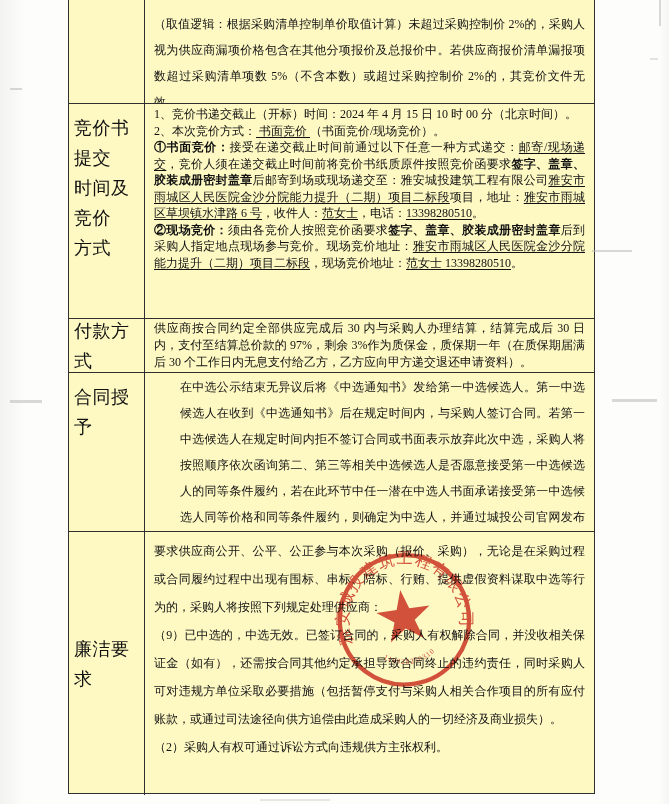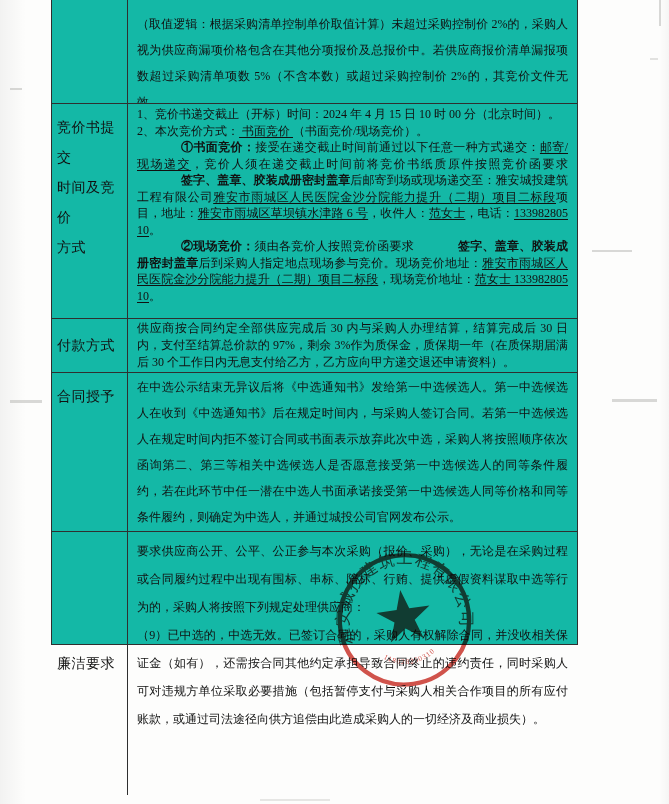--- a/index.html
+++ b/index.html
@@ -10,55 +10,55 @@
     color:#151515;
   }
   .page{position:absolute;inset:0;}
   
   .page::before{content:"";position:absolute;left:0;top:0;bottom:0;width:26px;
     background:linear-gradient(to right,rgba(0,0,0,.045),rgba(0,0,0,0));pointer-events:none;}
   .page::after{content:"";position:absolute;right:0;top:0;bottom:0;width:10px;
     background:linear-gradient(to left,rgba(0,0,0,.03),rgba(0,0,0,0));pointer-events:none;}
 
   .doc-table{
-    position:absolute;left:51px;top:0;width:527px;height:645px;
+    position:absolute;left:68px;top:0;width:527px;height:794px;
     border-left:1.2px solid #2f2f2f;border-right:1.2px solid #2f2f2f;border-bottom:1.4px solid #2f2f2f;
-    box-sizing:border-box;background:#14b8a6;
+    box-sizing:border-box;background:#fef9c3;
   }
   .row{display:flex;box-sizing:border-box;overflow:hidden;}
   .row + .row{border-top:1.2px solid #2f2f2f;}
   .r1{height:103px;}
   .r2{height:215px;}
   .r3{height:54px;}
-  .r4{height:159px;}
+  .r4{height:159px;gap:26px;}
   .r5{height:264px;}
 
   .hcell{
     width:76px;flex:0 0 76px;box-sizing:border-box;
     border-right:1.2px solid #2f2f2f;
-    font-size:14px;line-height:30px;white-space:pre-line;
+    font-size:18px;line-height:30px;white-space:pre-line;
     display:flex;justify-content:flex-start;align-items:center;
     padding-left:5px;letter-spacing:.5px;color:#111;
   }
   .hcell.top{align-items:flex-start;padding-top:9px;}
 
   .ccell{
     flex:1;box-sizing:border-box;min-width:0;
     padding:0 9px 0 9px;
     font-size:12px;color:#111;
     text-align:justify;word-break:break-all;overflow:hidden;
   }
   .ccell p{margin:0;}
   .r1 .ccell{padding-top:11px;line-height:26px;}
   .r2 .ccell{padding-top:2px;line-height:16.5px;}
   .r3 .ccell{padding-top:1px;line-height:17px;}
   .r4 .ccell{padding-top:2px;line-height:26px;font-family:Liberation Mono, monospace;}
   .r5 .ccell{padding-top:5px;line-height:28px;}
 
-  .b{font-weight:700;margin-left:44px;}
+  .b{font-weight:700;}
   .u{text-decoration:underline;text-underline-offset:2px;}
   .indent{text-indent:2em;}
 
   
   .stamp{
     position:absolute;left:332px;top:551px;width:146px;height:146px;
     mix-blend-mode:multiply;opacity:.88;pointer-events:none;
   }
   .stamp text{font-family:"Liberation Serif",serif;}
 
@@ -110,20 +110,21 @@
       <div class="ccell">
         <p><span>在中选公示结束无异议后将《中选通知书》发给第一中选候选人。第一中选候选人在收到《中选通知书》后在规定时间内，与采购人签订合同。若第一中选候选人在规定时间内拒不签订合同或书面表示放弃此次中选，采购人将按照顺序依次函询第二、第三等相关中选候选人是否愿意接受第一中选候选人的同等条件履约，若在此环节中任一潜在中选人书面承诺接受第一中选候选人同等价格和同等条件履约，则确定为中选人，并通过城投公司官网发布公示。</span></p>
       </div>
     </section>
 
     <section class="row r5">
       <div class="hcell">廉洁要求</div>
       <div class="ccell">
         <p><span>要求供应商公开、公平、公正参与本次采购（报价、采购），无论是在采购过程或合同履约过程中出现有围标、串标、陪标、行贿、提供虚假资料谋取中选等行为的，采购人将按照下列规定处理供应商：</span></p>
         <p><span>（9）已中选的，中选无效。已签订合同的，采购人有权解除合同，并没收相关保证金（如有），还需按合同其他约定承担导致合同终止的违约责任，同时采购人可对违规方单位采取必要措施（包括暂停支付与采购人相关合作项目的所有应付账款，或通过司法途径向供方追偿由此造成采购人的一切经济及商业损失）。</span></p>
+        <p><span>（2）采购人有权可通过诉讼方式向违规供方主张权利。</span></p>
       </div>
     </section>
 
   </div>
 
   <svg class="stamp" viewBox="0 0 140 140">
     <g transform="rotate(-8 70 70)">
       <circle cx="70" cy="66" r="62" fill="none" stroke="#cc3b33" stroke-width="4.2"></circle>
       <defs>
         <path id="arcTop" d="M 25 96 A 54 54 0 1 1 115 96" fill="none"></path>

